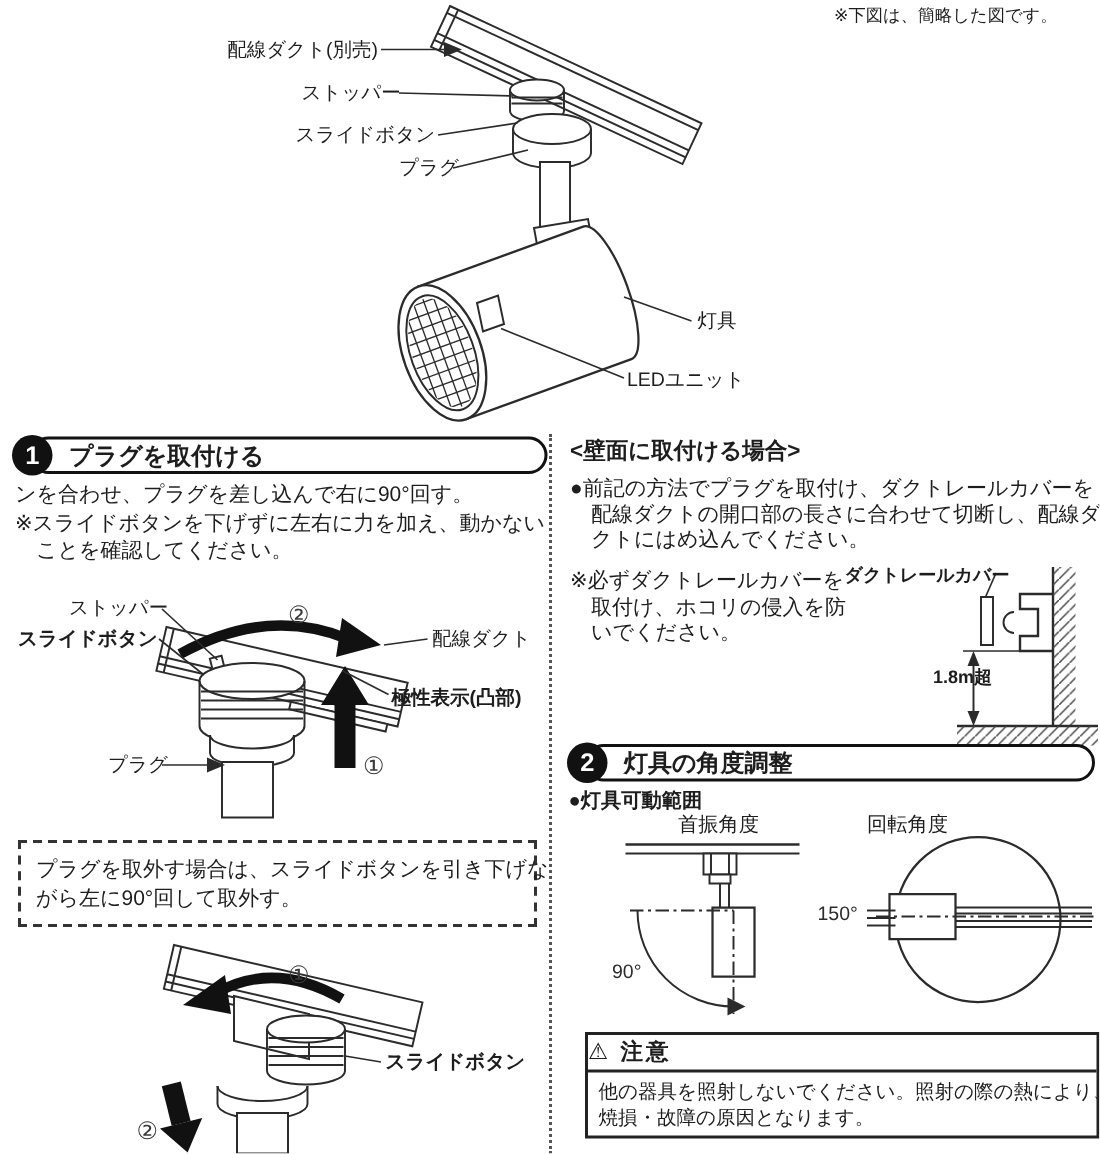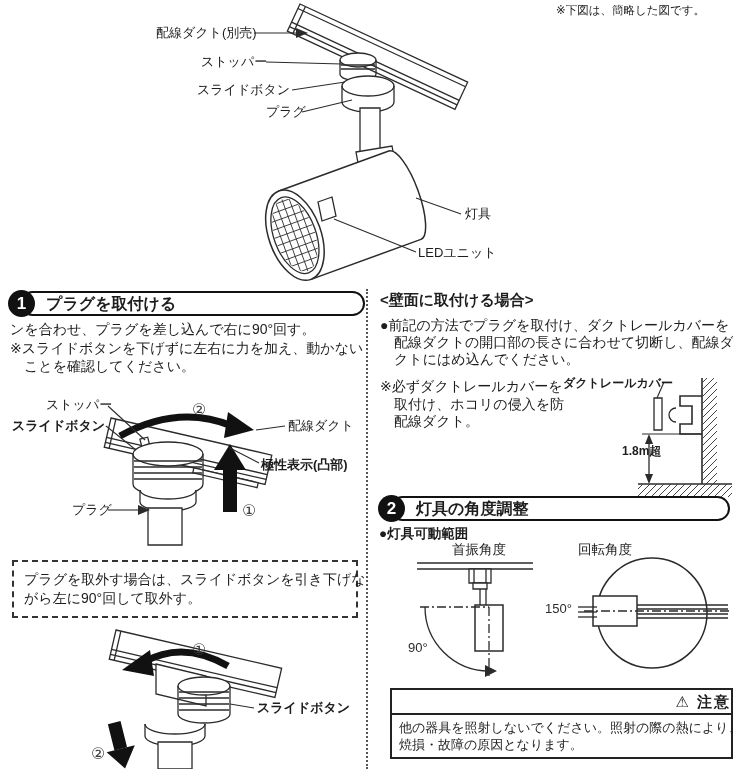--- a/index.html
+++ b/index.html
@@ -21,21 +21,21 @@
   .sec-header .ttl{position:absolute;left:38px;top:3px;font-size:16px;font-weight:bold;white-space:nowrap;z-index:2;}
   .dashedbox{position:absolute;border:2px dashed #333;padding:8px 10px;font-size:14px;line-height:19px;white-space:nowrap;background:#fff;}
   .wall-head{position:absolute;font-size:15px;font-weight:bold;white-space:nowrap;}
   .rtext{position:absolute;font-size:14px;line-height:17px;white-space:nowrap;}
   .rtext .indent{padding-left:14px;}
   .bullet-s2{position:absolute;font-size:13.5px;font-weight:bold;white-space:nowrap;}
   .sublabel{position:absolute;font-size:13.5px;white-space:nowrap;}
   .angle{position:absolute;font-size:13px;color:#2b2b2b;white-space:nowrap;}
   .stepnum{position:absolute;font-size:16px;color:#3a3a3a;}
   .caution{position:absolute;border:2px solid #222;background:#fff;}
-  .caution .chead{border-bottom:2px solid #222;height:23px;text-align:right;font-weight:bold;font-size:15px;line-height:23px;letter-spacing:2px;}
+  .caution .chead{border-bottom:2px solid #222;height:23px;text-align:left;font-weight:bold;font-size:15px;line-height:23px;letter-spacing:2px;}
   .caution .cbody{padding:4px 7px;font-size:13px;line-height:17px;white-space:nowrap;}
   .divider{position:absolute;border-left:2px dotted #555;}
   svg{position:absolute;overflow:visible;}
   svg *{vector-effect:non-scaling-stroke;}
 </style>
 </head>
 <body>
 
 <div id="page">
 
@@ -101,21 +101,21 @@
     <g stroke-width="1.1">
       <line x1="254" y1="33" x2="298" y2="33"></line>
       <polygon points="296,28 308,33 296,38" fill="#2b2b2b" stroke="none"></polygon>
       <line x1="266" y1="62" x2="342" y2="64"></line>
       <line x1="292" y1="90" x2="345" y2="82"></line>
       <line x1="302" y1="112" x2="352" y2="100"></line>
       <line x1="461" y1="214" x2="416" y2="198"></line>
       <line x1="416" y1="252" x2="334" y2="219"></line>
     </g>
   </svg>
-  <div class="lbl" style="left:156px;top:26px;width:112px;">配線ダクト(別売)</div>
+  <div class="lbl" style="left:140px;top:26px;width:112px;text-align:right">配線ダクト(別売)</div>
   <div class="lbl" style="left:201px;top:55px">ストッパー</div>
   <div class="lbl" style="left:197px;top:83px">スライドボタン</div>
   <div class="lbl" style="left:266px;top:105px">プラグ</div>
   <div class="lbl" style="left:465px;top:207px">灯具</div>
   <div class="lbl" style="left:418px;top:246px">LEDユニット</div>
   <div class="note-top" style="left:556px;top:3px">※下図は、簡略した図です。</div>
 
   <div class="sec-header" style="left:8px;top:291px;width:357px">
     <div class="bar"></div>
     <div class="num">1</div>
@@ -234,21 +234,21 @@
 
   <div class="wall-head" style="left:380px;top:291px">&lt;壁面に取付ける場合&gt;</div>
   <div class="rtext" style="left:380px;top:317px">
     <div>●前記の方法でプラグを取付け、ダクトレールカバーを</div>
     <div class="indent">配線ダクトの開口部の長さに合わせて切断し、配線ダ</div>
     <div class="indent">クトにはめ込んでください。</div>
   </div>
   <div class="rtext" style="left:380px;top:378px;line-height:17.5px">
     <div>※必ずダクトレールカバーを</div>
     <div class="indent">取付け、ホコリの侵入を防</div>
-    <div class="indent">配線ダクト。</div>
+    <div class="indent">いでください。</div>
   </div>
 
   <svg class="abs" style="left:552px;top:372px" width="181" height="133" viewBox="0 0 181 133" fill="none" stroke="#2b2b2b" stroke-width="1.3">
     <defs>
       <pattern id="hatch" patternUnits="userSpaceOnUse" width="7" height="7">
         <path d="M0,7 L7,0" stroke="#444" stroke-width="1"></path>
       </pattern>
     </defs>
 
     <line x1="150" y1="6" x2="150" y2="112" stroke-width="1.6"></line>

